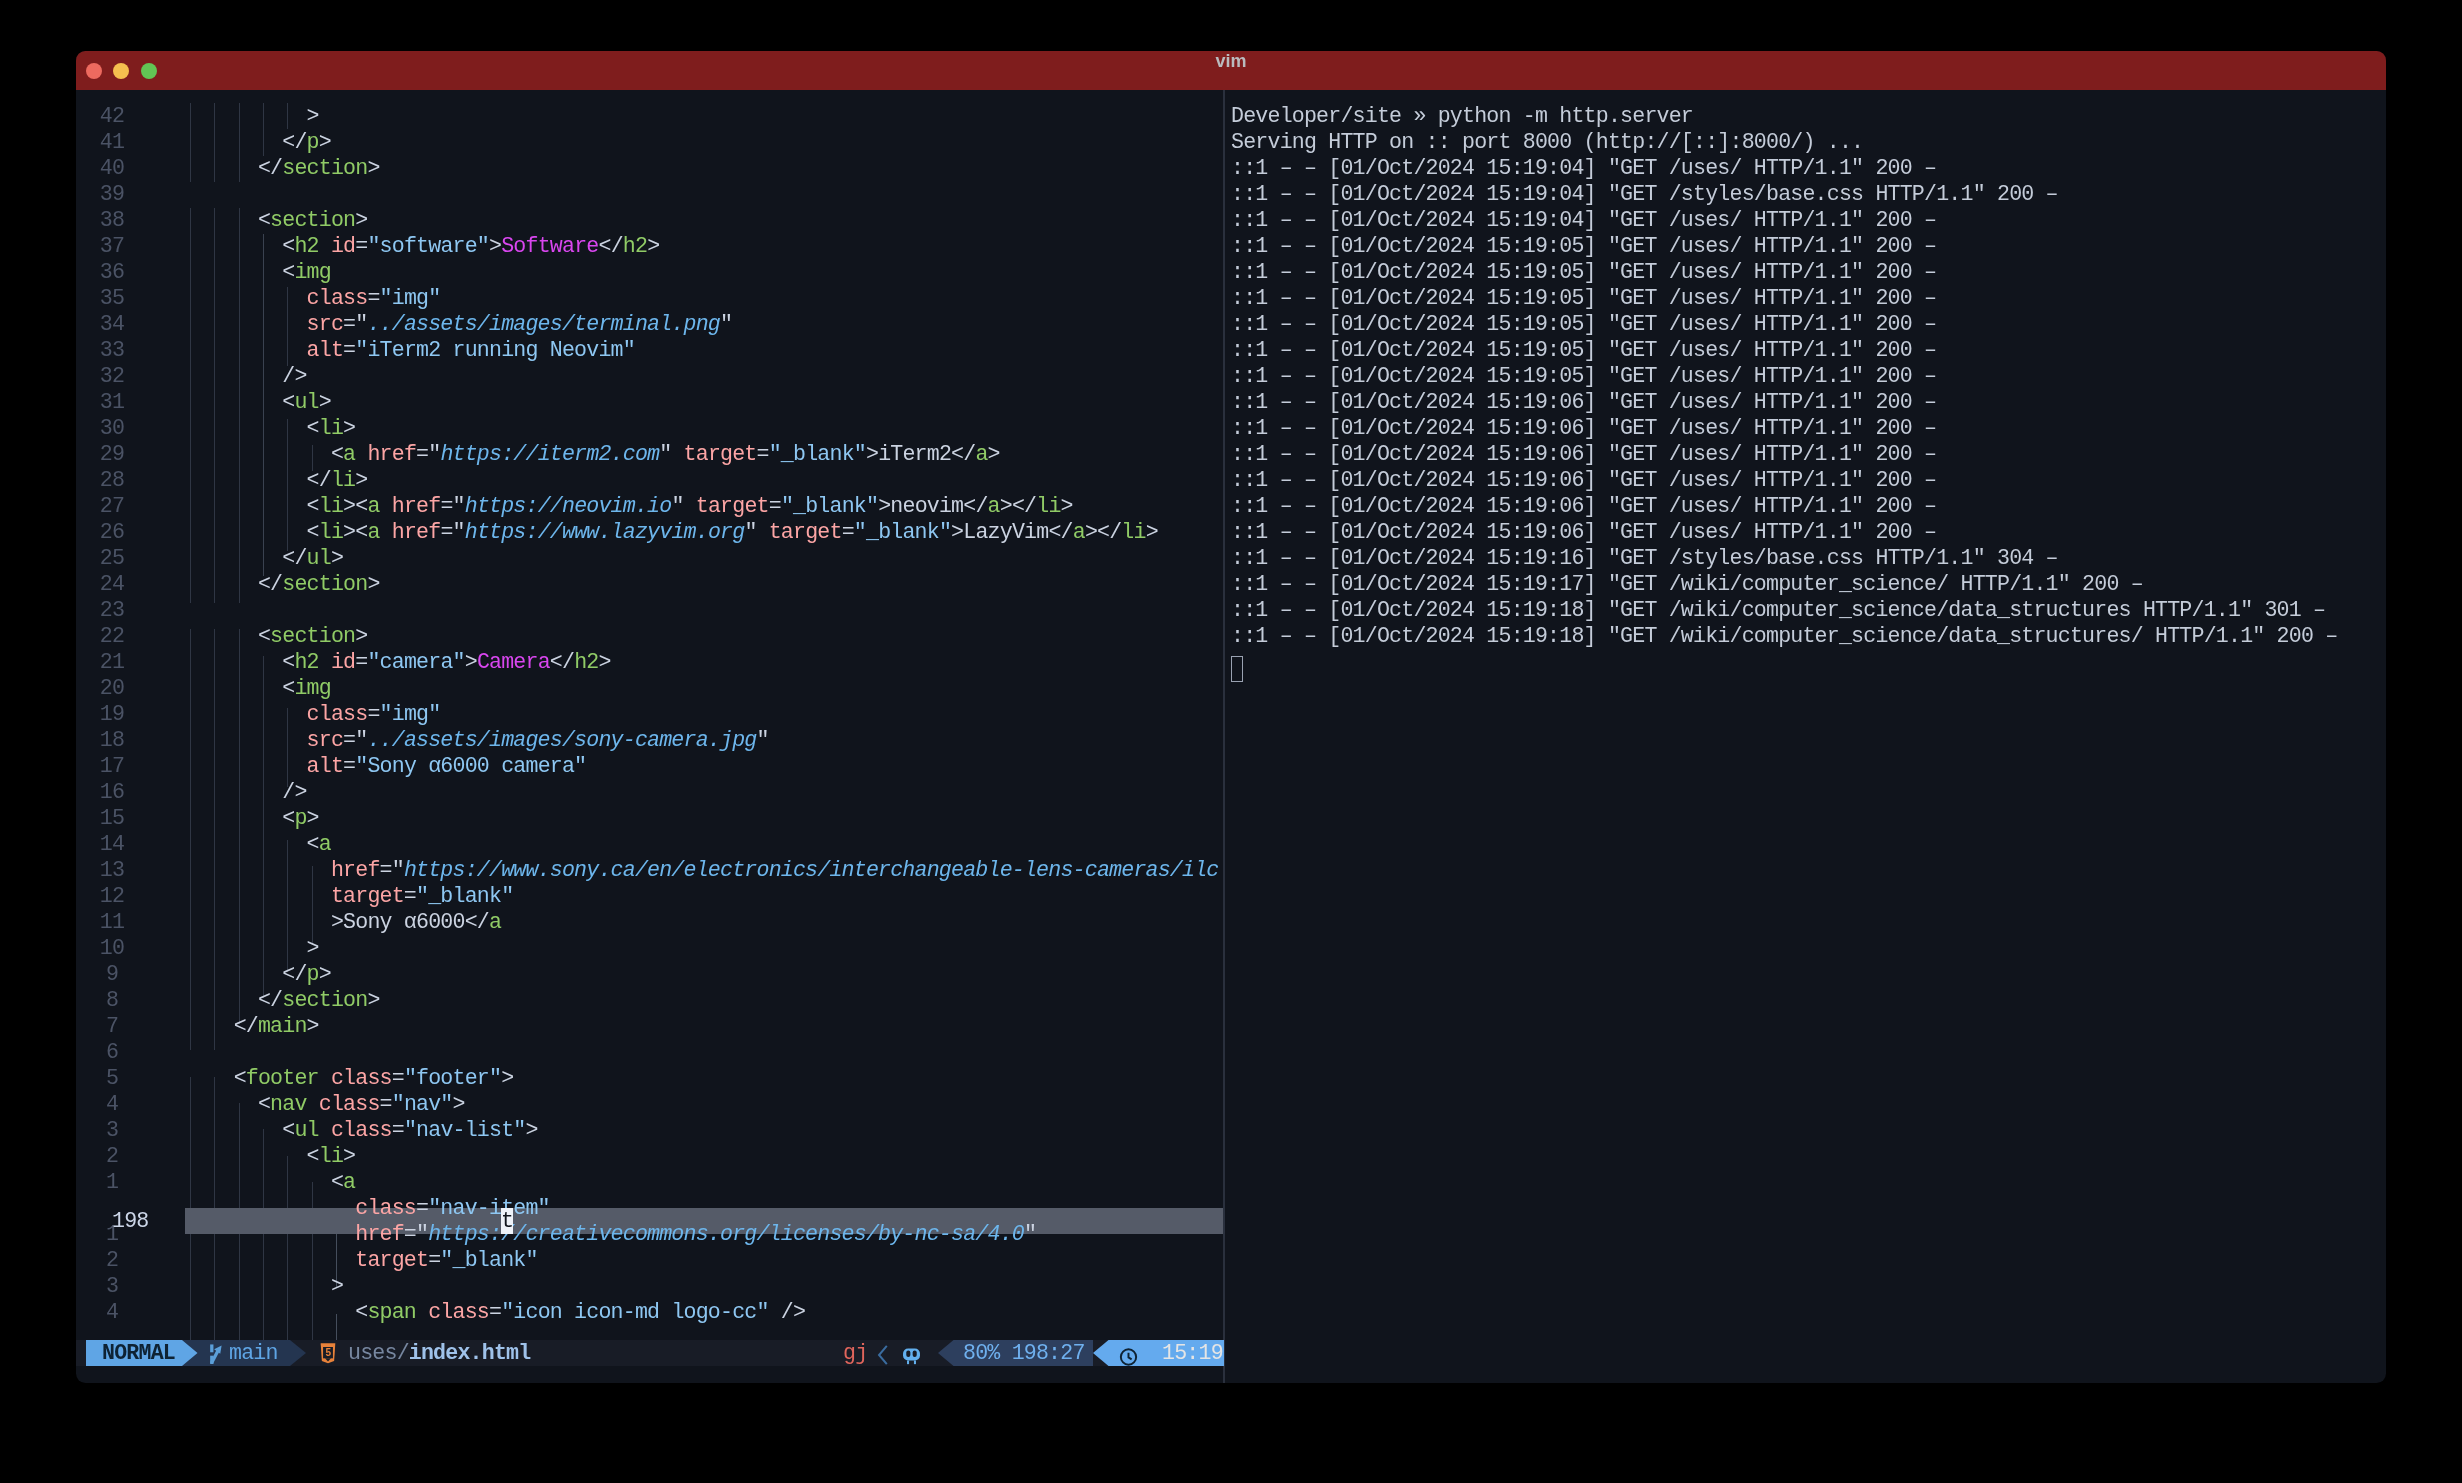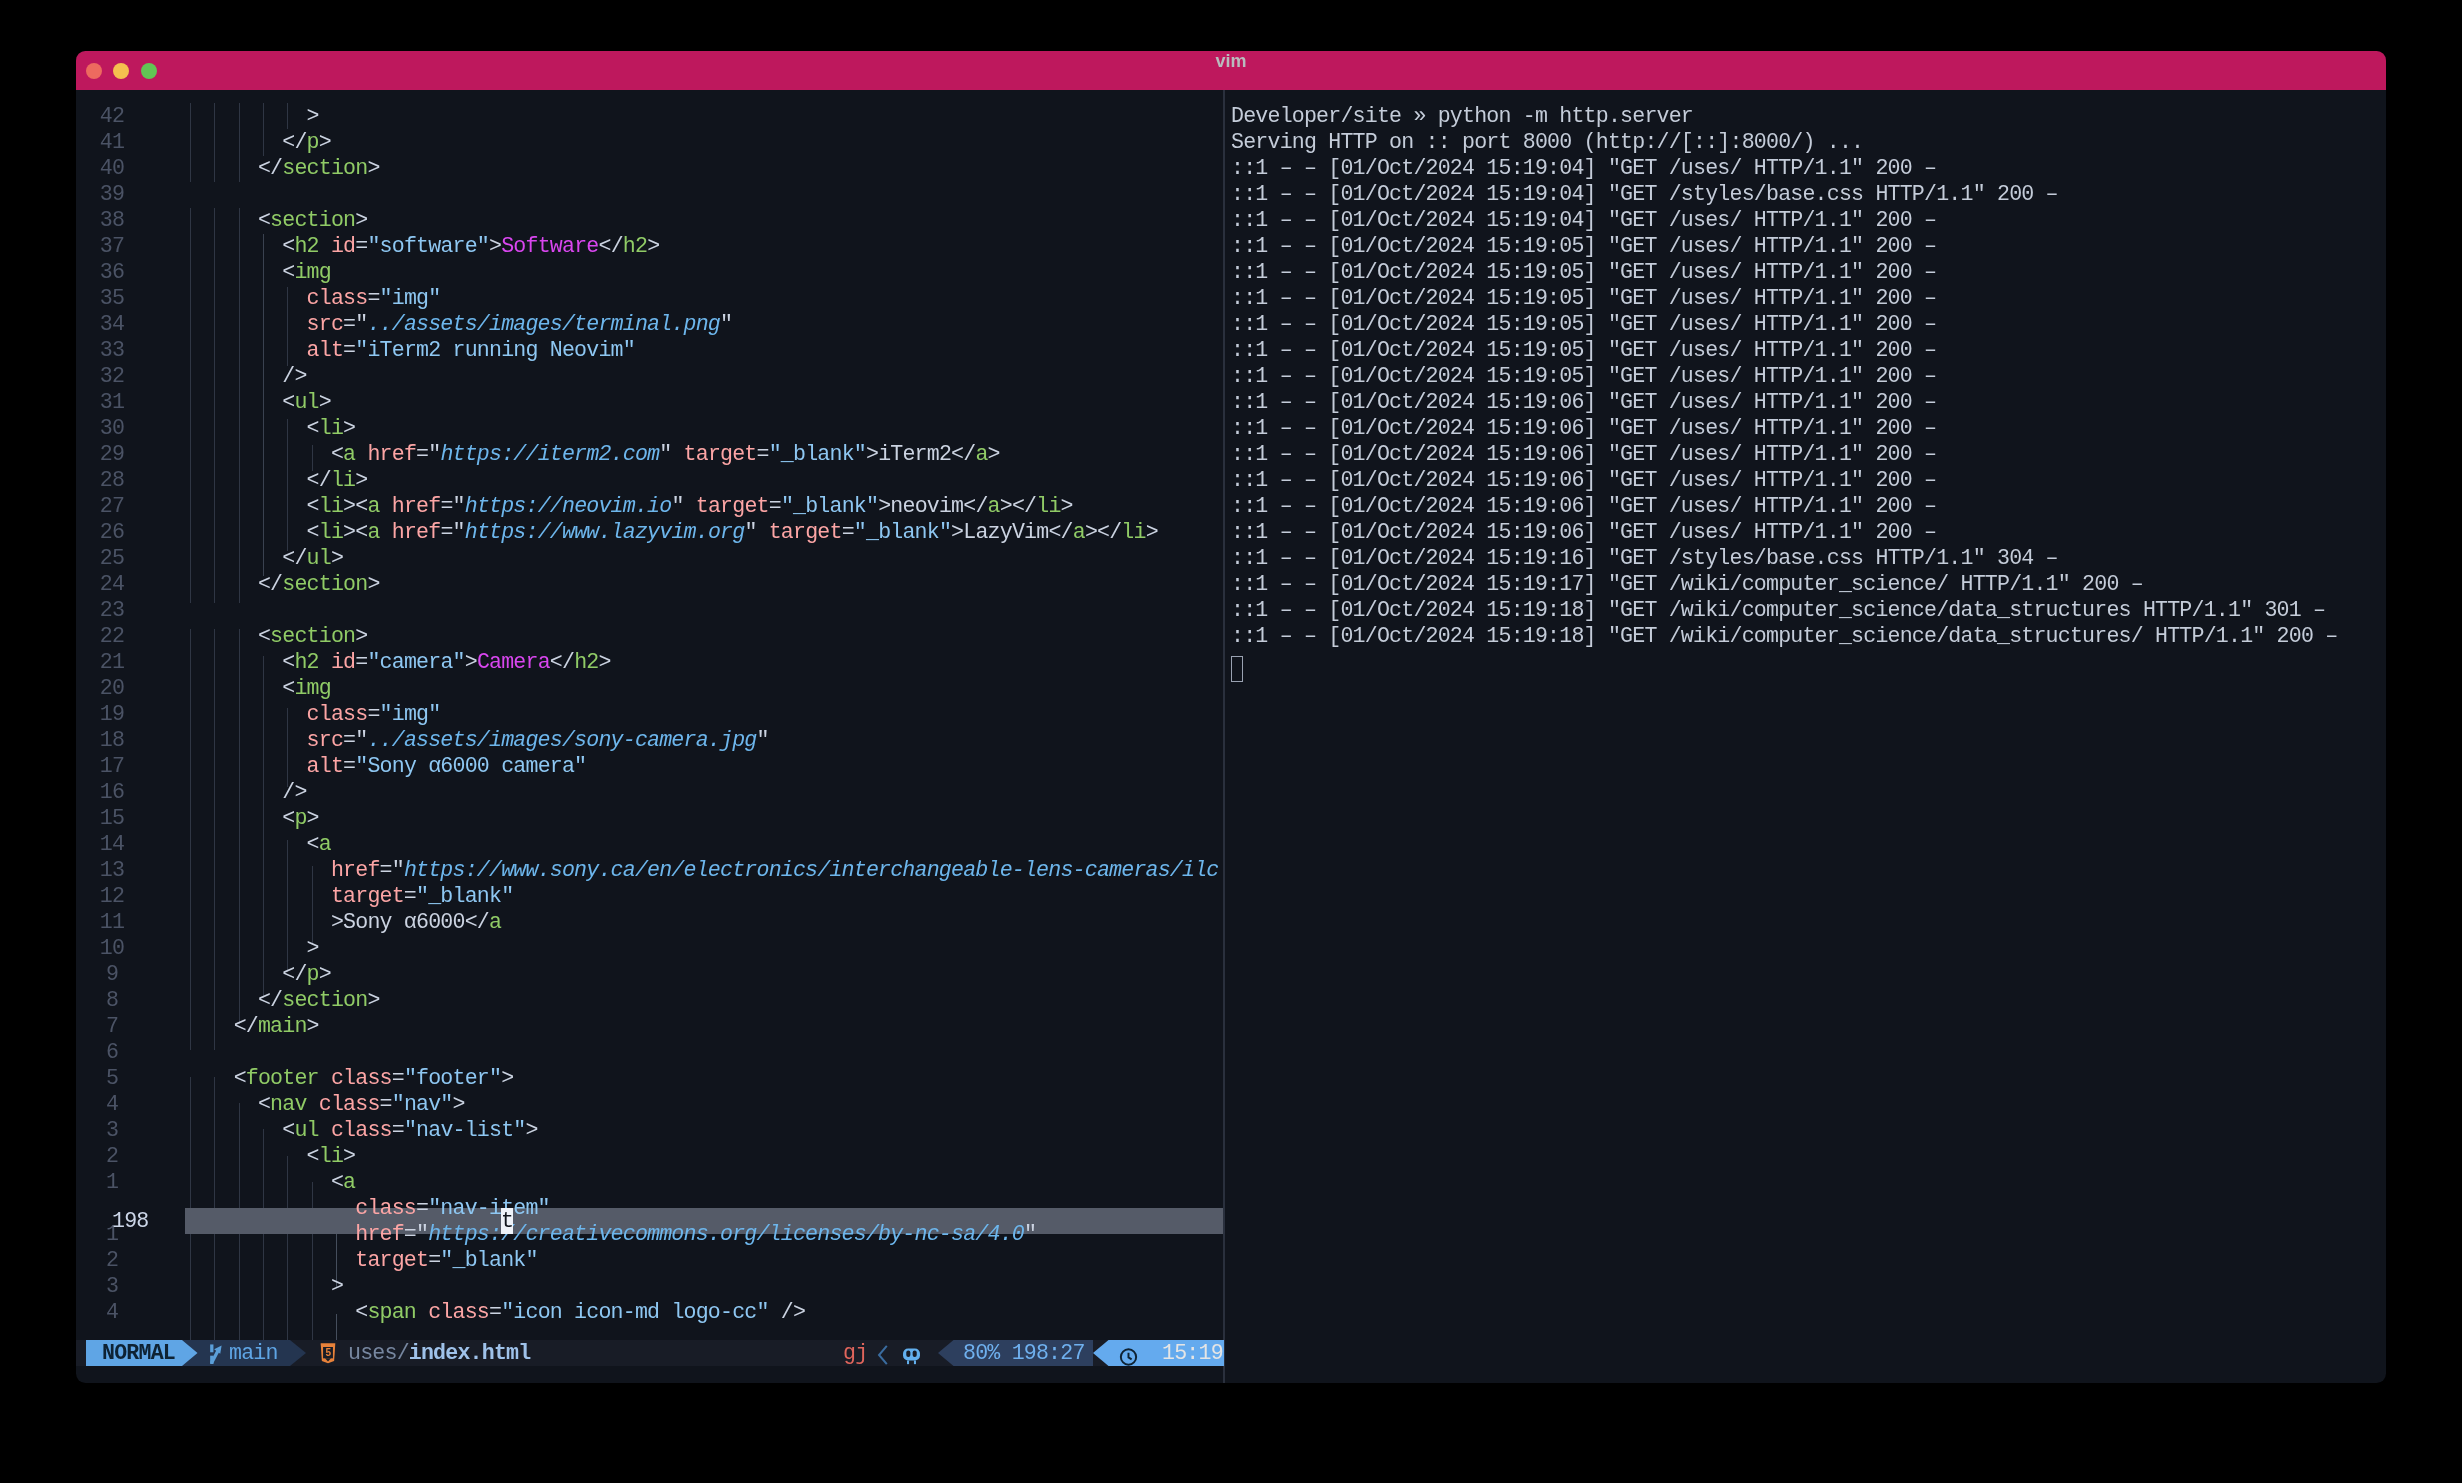--- a/index.html
+++ b/index.html
@@ -1,16 +1,16 @@
 <!DOCTYPE html>
 <html style="font-size:10.8px"><head><meta charset="utf-8"><style>
 html,body{margin:0;padding:0;background:#000;width:2462px;height:1484px;overflow:hidden}
 *{box-sizing:border-box}
 .win{position:absolute;left:76px;top:51px;width:2310px;height:1332px;border-radius:9.4px;overflow:hidden;background:#10141c}
-.tbar{position:absolute;left:0;top:0;width:100%;height:39px;background:#be185d}
+.tbar{position:absolute;left:0;top:0;width:100%;height:39px;background:#7f1d1d}
 .dot{position:absolute;top:11.5px;width:16px;height:16px;border-radius:50%}
 .ttl{position:absolute;top:0;left:0;width:100%;height:39px;line-height:39px;text-align:center;font:bold 18px "Liberation Sans",sans-serif;color:#b9bbbe}
 .term{position:absolute;left:0;top:39px;width:2310px;height:1293px;font-family:"Liberation Mono",monospace;font-size:21.6px;letter-spacing:-0.8px;line-height:26px}
 pre{margin:0;position:absolute;font:inherit;letter-spacing:inherit;line-height:inherit}
 i{font-style:normal}
 i.g{color:#90cb66} i.b{color:#fca5a5} i.s{color:#8ec7f2}
 i.u{color:#6db6ec;font-style:italic;text-underline-offset:3.4px;text-decoration-thickness:1.3px}
 i.h{color:#d946ef;font-weight:normal}
 .gl{position:absolute;width:1.3px}
 .cline{position:absolute;left:109px;top:1118px;width:1038px;height:26px;background:#555b68}

